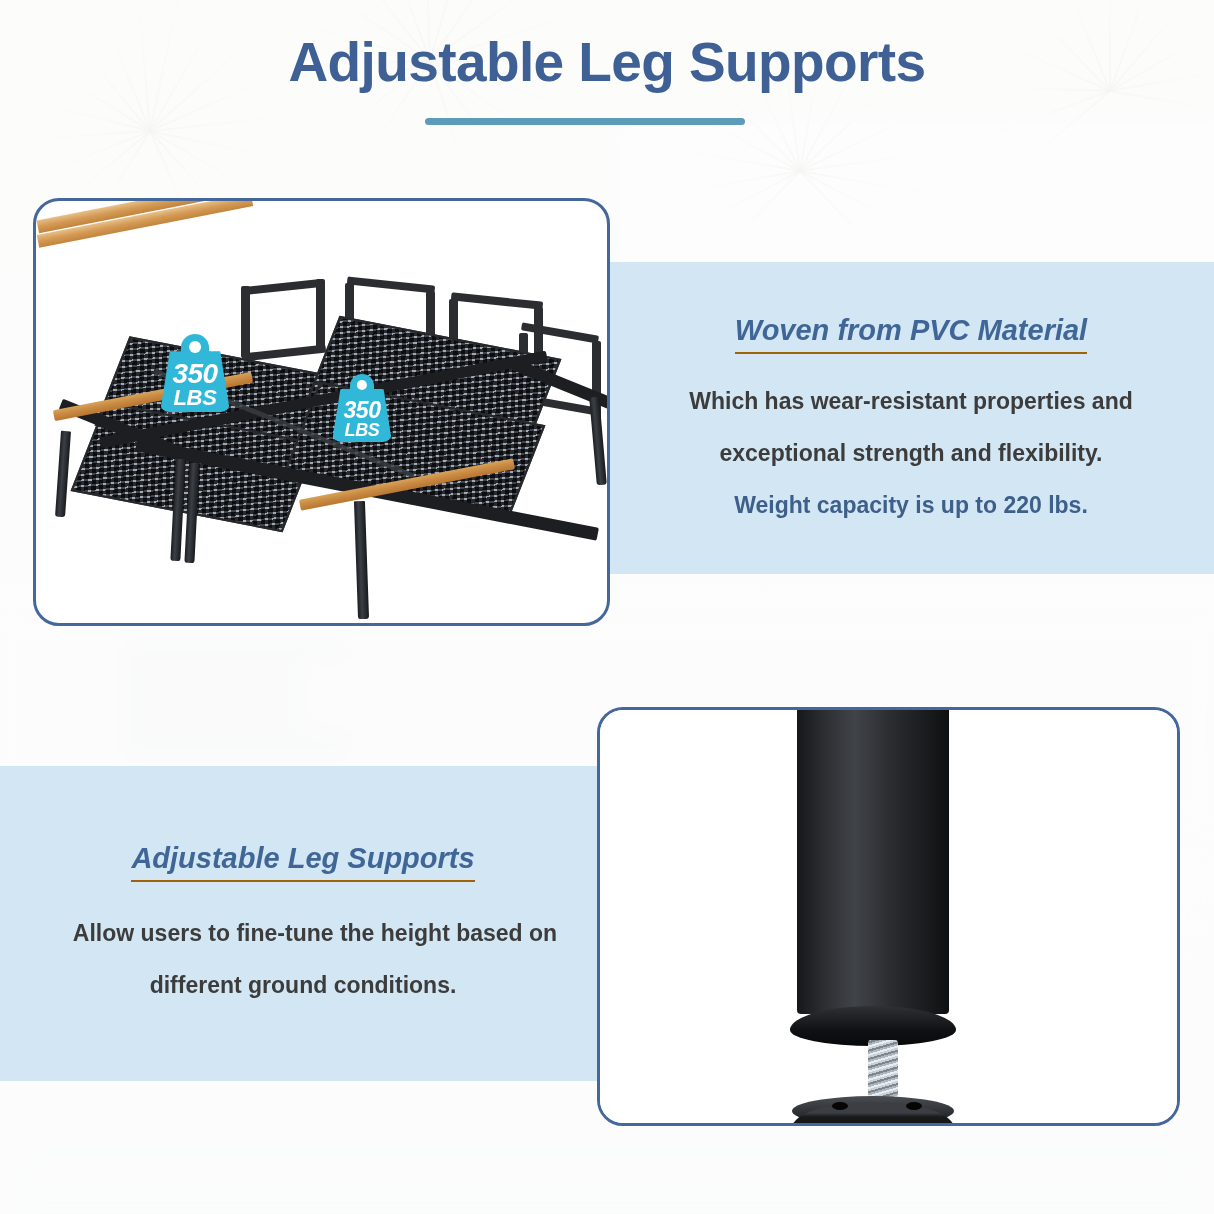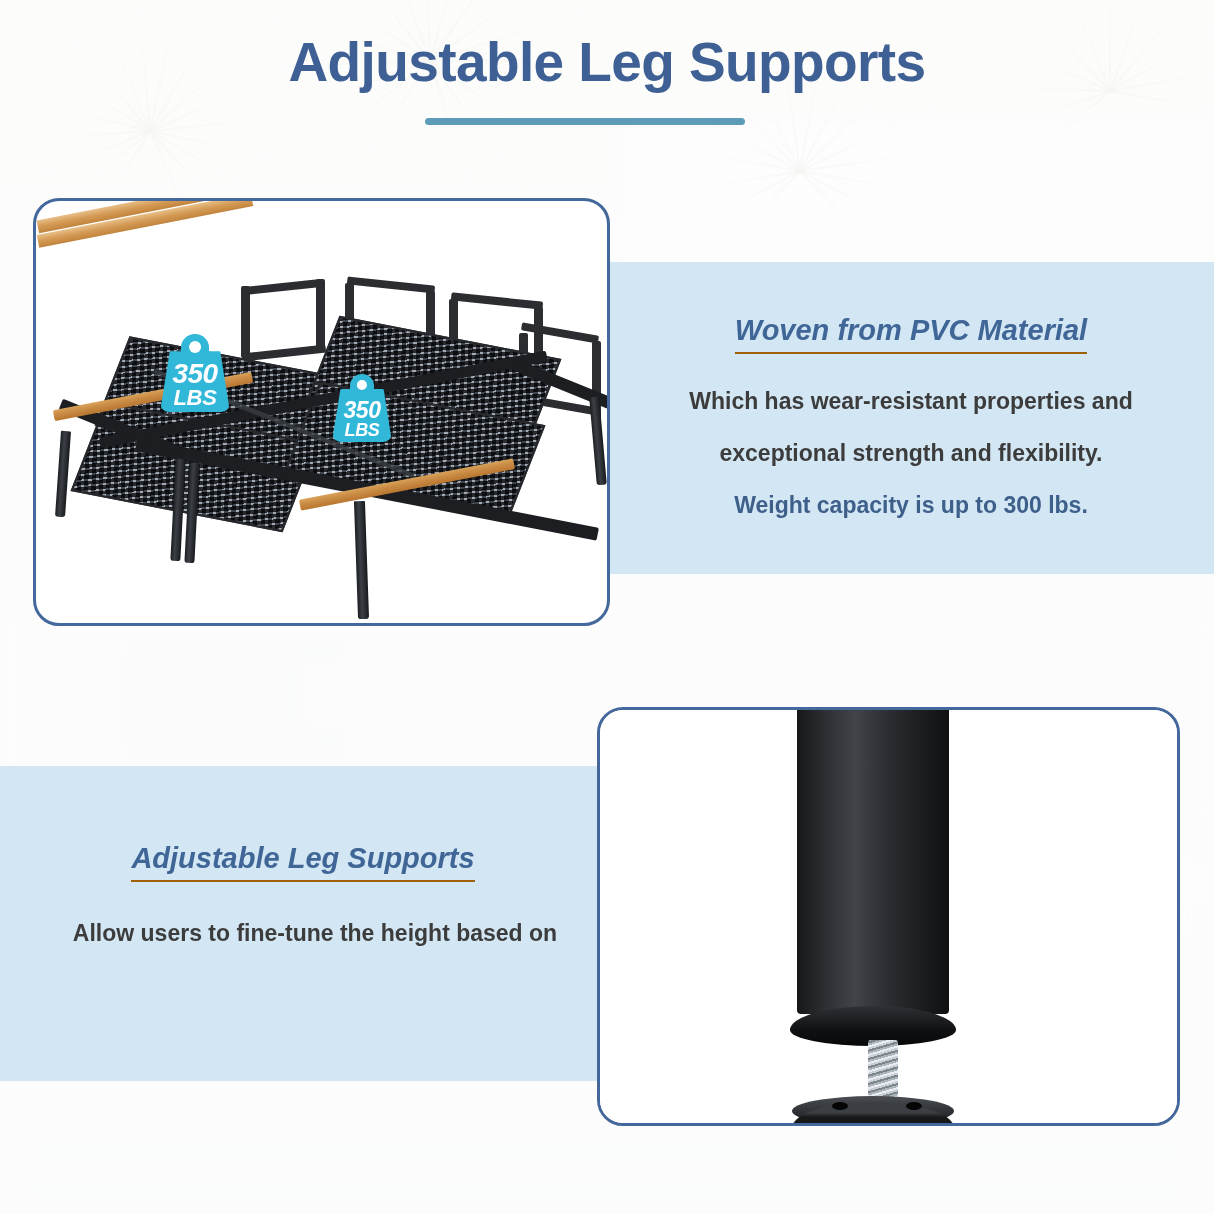--- a/index.html
+++ b/index.html
@@ -306,30 +306,31 @@
   <div class="title">Adjustable Leg Supports</div>
   <div class="title-rule"></div>
 
   <div class="panel panel-right">
     <div class="panel-inner">
       <div class="feat-head" style="top:52px;">
         <span class="u">Woven from PVC Material</span>
       </div>
       <div class="feat-body" style="top:180px;">exceptional strength and flexibility.</div>
       <div class="feat-body" style="top:128px;">Which has wear-resistant properties and</div>
-      <div class="feat-body blue" style="top:232px; color:#3d5f8a;">Weight capacity is up to 300 lbs.</div>
+      <div class="feat-body blue" style="top:232px; color:#3d5f8a;">Weight capacity is up to 220 lbs.</div>
     </div>
   </div>
 
   <div class="panel panel-left">
     <div class="panel-inner">
       <div class="feat-head" style="top:76px;">
         <span class="u">Adjustable Leg Supports</span>
       </div>
       <div class="feat-body" style="top:156px;padding-left:24px;">Allow users to fine-tune the height based on</div>
+      <div class="feat-body" style="top:208px;">different ground conditions.</div>
     </div>
   </div>
 
   <div class="card card-top">
     <div class="bed">
 
       <div>
         <div class="bar" style="left:207px; top:82px; width:80px; height:8px; transform:rotate(-6deg);"></div>
         <div class="bar" style="left:205px; top:85px; width:9px; height:72px;"></div>
         <div class="bar" style="left:280px; top:78px; width:9px; height:72px;"></div>

